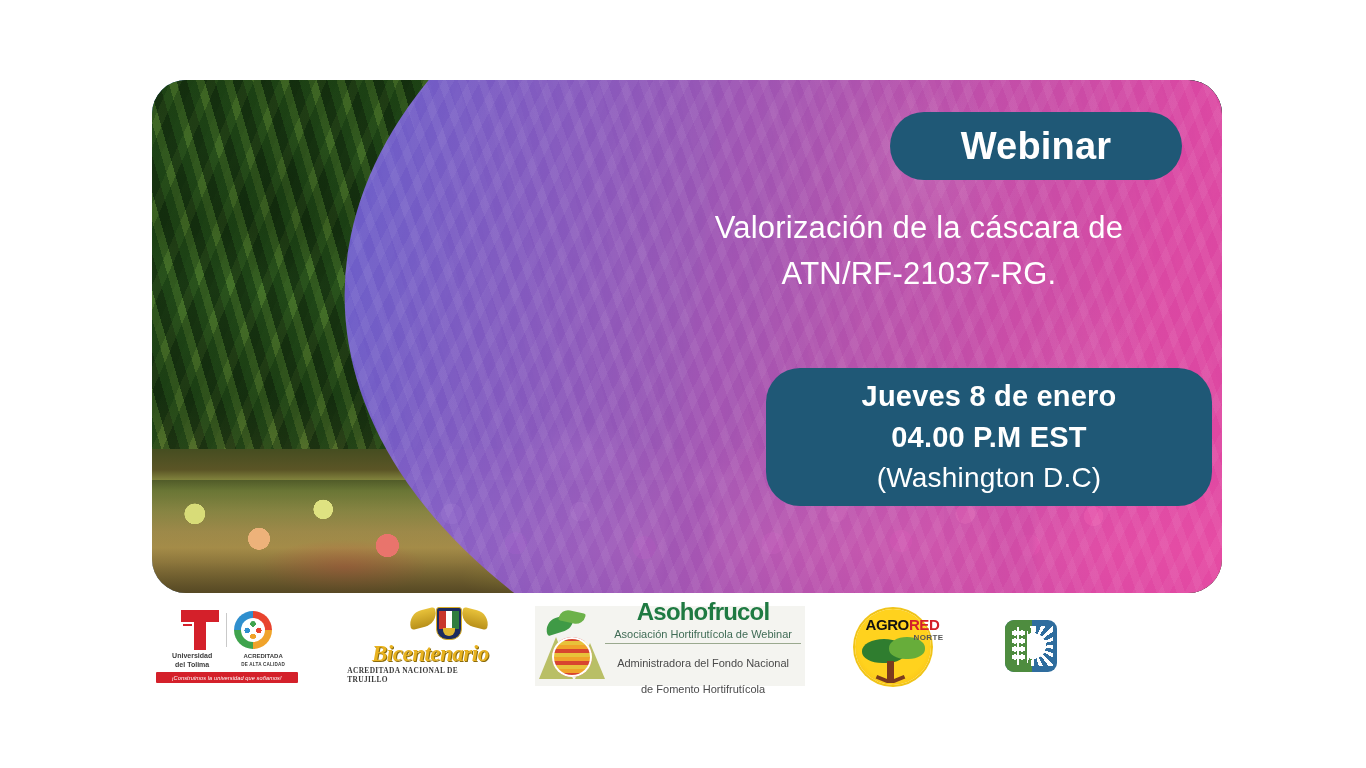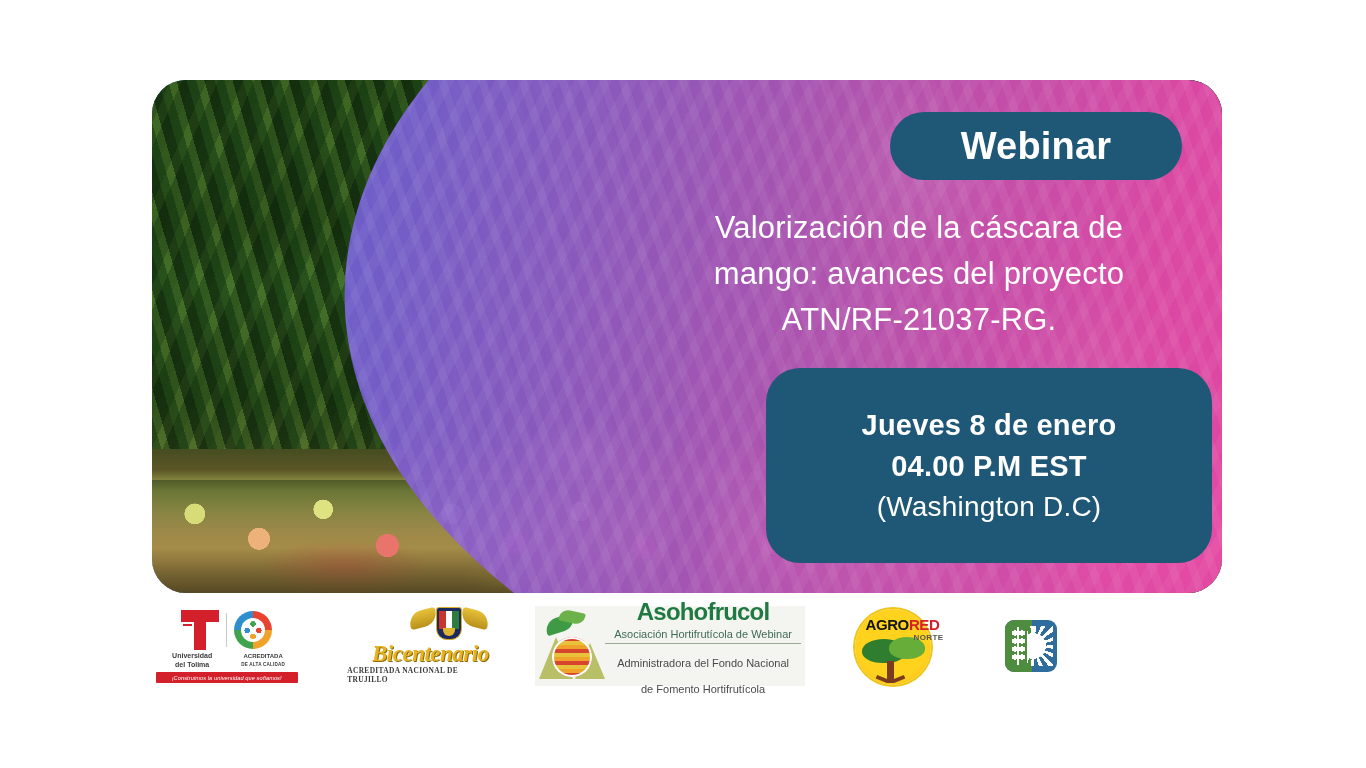--- a/index.html
+++ b/index.html
@@ -159,21 +159,21 @@
     line-height: 46px;
     font-weight: 400;
     letter-spacing: .2px;
   }
 
   .date-card {
     position: absolute;
     left: 614px;
     top: 288px;
     width: 446px;
-    height: 195px;
+    height: 138px;
     border-radius: 34px;
     background: #1f5876;
     display: flex;
     flex-direction: column;
     align-items: center;
     justify-content: center;
     color: #ffffff;
   }
   .date-card .d1,
   .date-card .d2 {
@@ -417,21 +417,20 @@
   <div class="overlay-texture"></div>
 
   <div class="content">
 
     <div class="webinar-badge">
       <span>Webinar</span>
     </div>
 
     <div class="talk-title">
       <div>Valorización de la cáscara de</div>
-      <div>mango: avances del proyecto</div>
       <div>ATN/RF-21037-RG.</div>
     </div>
 
     <div class="date-card">
       <div class="d1">Jueves 8 de enero</div>
       <div class="d2">04.00 P.M EST</div>
       <div class="d3">(Washington D.C)</div>
     </div>
 
   </div>

